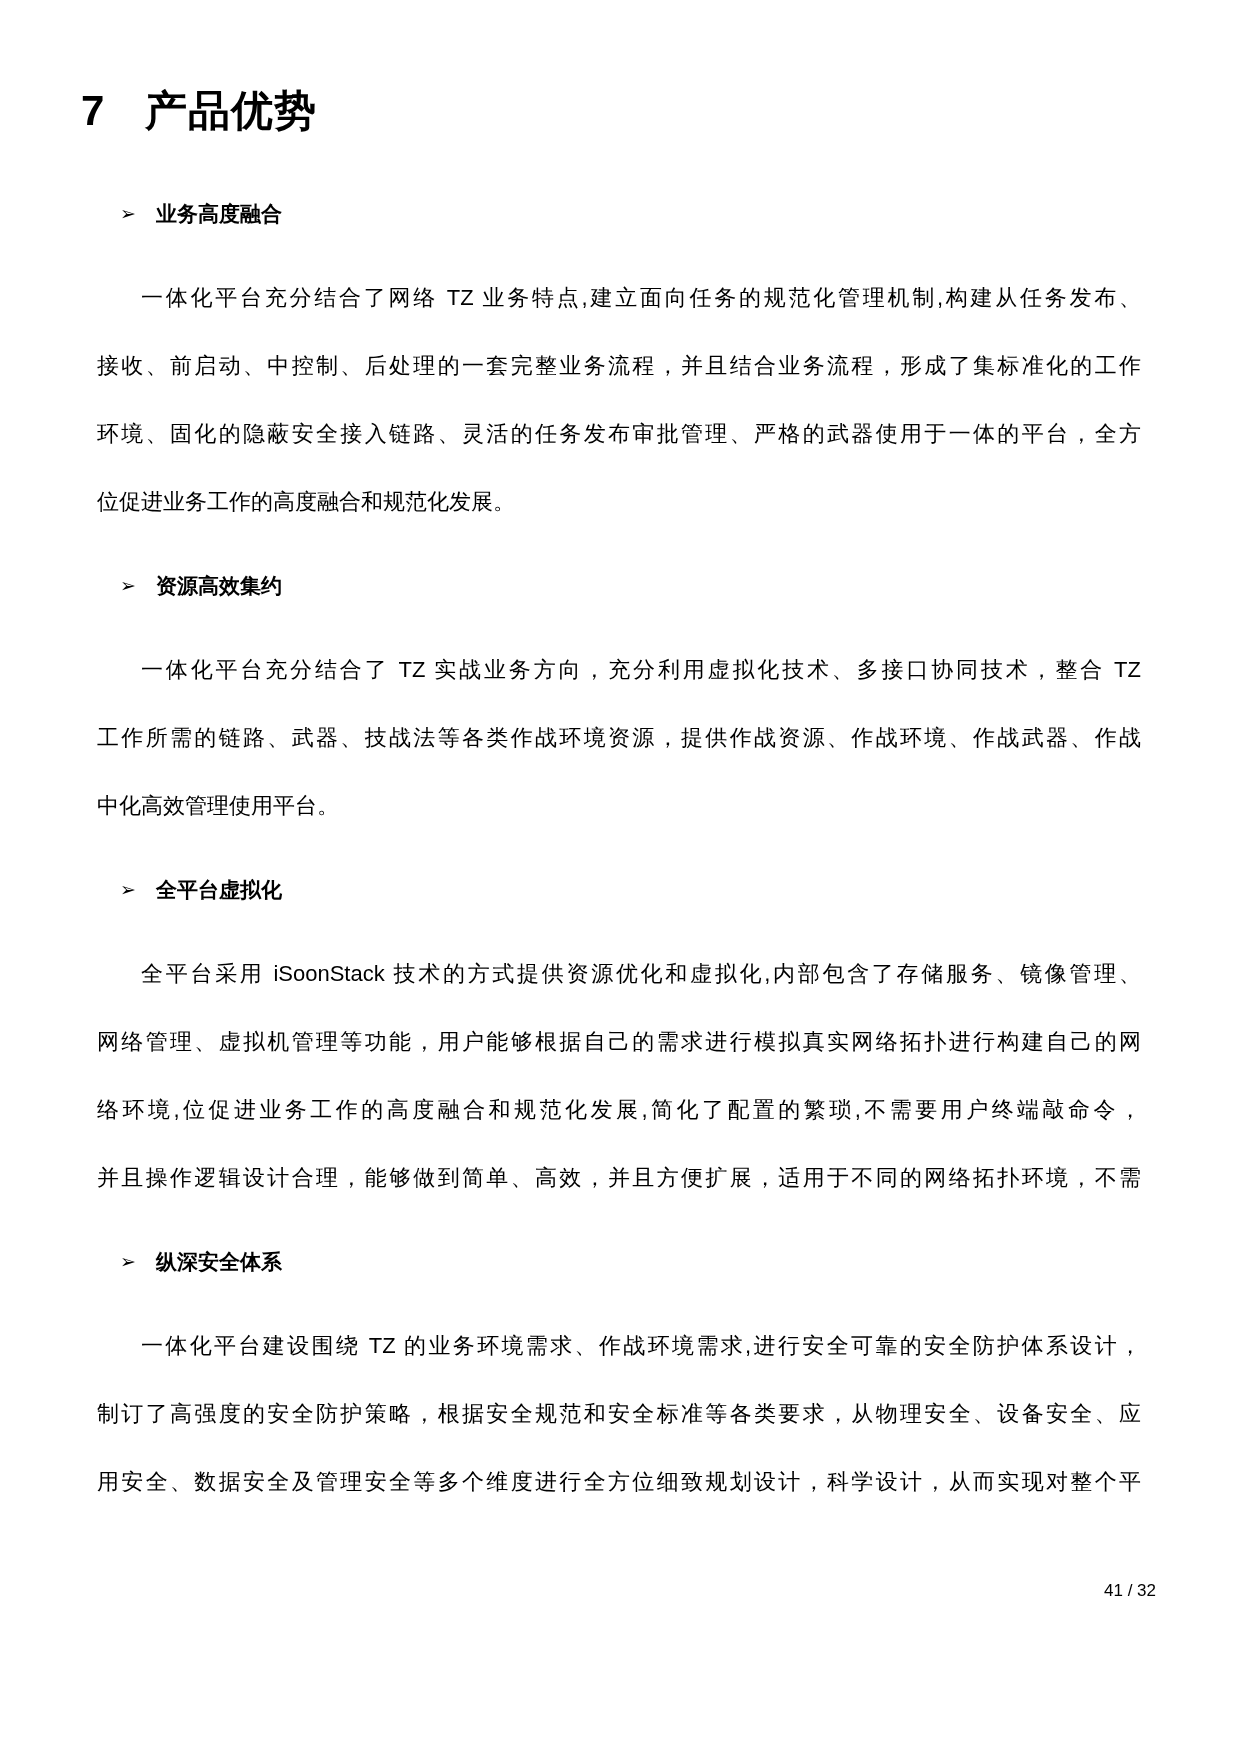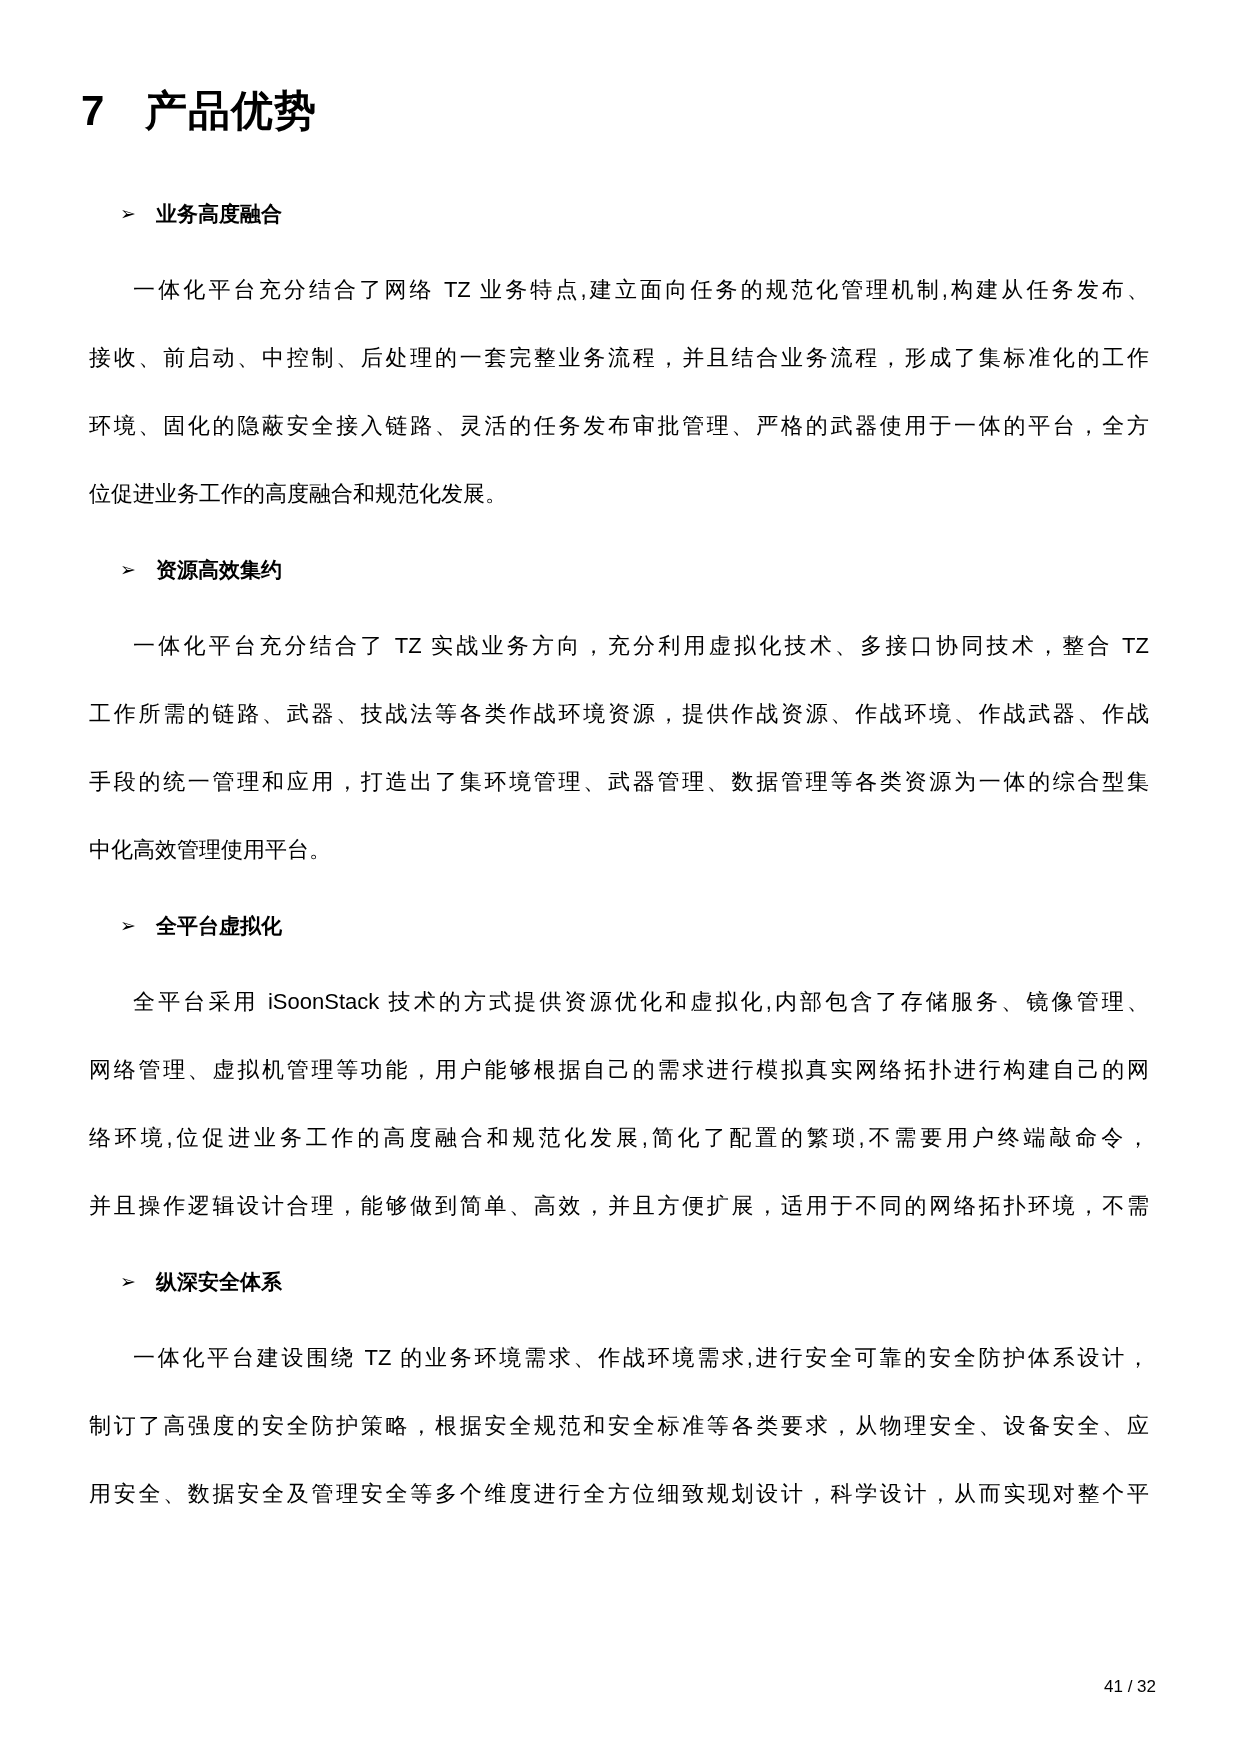--- a/index.html
+++ b/index.html
@@ -35,34 +35,34 @@
     font-size: 21px;
     line-height: 68px;
     font-weight: 700;
   }
   .bullet-row .arrow {
     width: 36px;
     flex: 0 0 auto;
     font-size: 19px;
     font-weight: 400;
   }
-  .para { margin: 8px; }
+  .para { margin: 16px; }
   .line {
     font-size: 22px;
     line-height: 68px;
     text-align: justify;
     text-align-last: justify;
     text-justify: inter-character;
     white-space: normal;
   }
   .line.first { text-indent: 44px; }
   .line.last  { text-align: center; text-align-last: left; }
   .footer {
     position: absolute;
-    top: 1674px;
+    top: 1578px;
     right: 84px;
     font-size: 17px;
     line-height: 26px;
     color: #000000;
   }
 </style>
 </head>
 <body>
 
 <div class="doc">
@@ -86,21 +86,20 @@
   </section>
 
   <section>
     <div class="bullet-row">
       <span class="arrow">➢</span>
       <span>资源高效集约</span>
     </div>
     <div class="para">
       <div class="line first">一体化平台充分结合了 TZ 实战业务方向，充分利用虚拟化技术、多接口协同技术，整合 TZ</div>
       <div class="line">工作所需的链路、武器、技战法等各类作战环境资源，提供作战资源、作战环境、作战武器、作战</div>
-      <div class="line">手段的统一管理和应用，打造出了集环境管理、武器管理、数据管理等各类资源为一体的综合型集</div>
       <div class="line last">中化高效管理使用平台。</div>
     </div>
   </section>
 
   <section>
     <div class="bullet-row">
       <span class="arrow">➢</span>
       <span>全平台虚拟化</span>
     </div>
     <div class="para">

